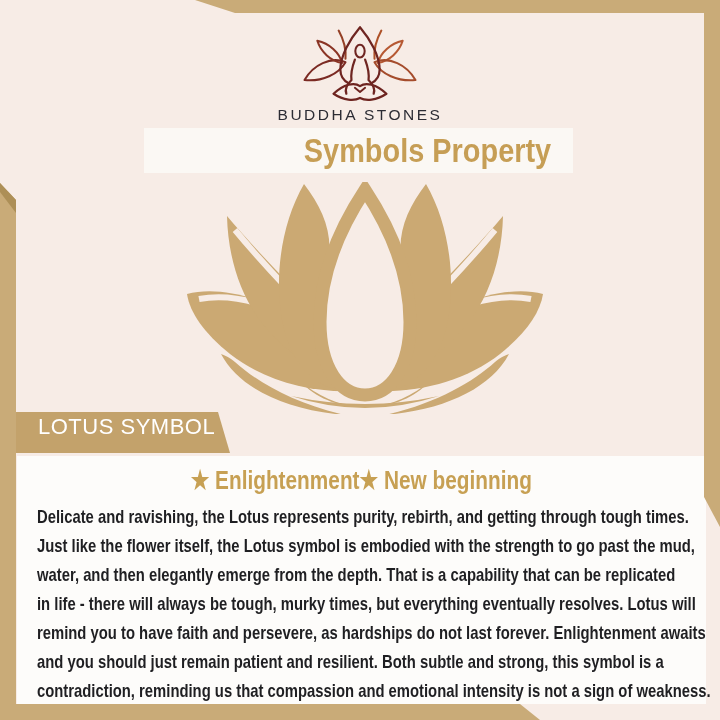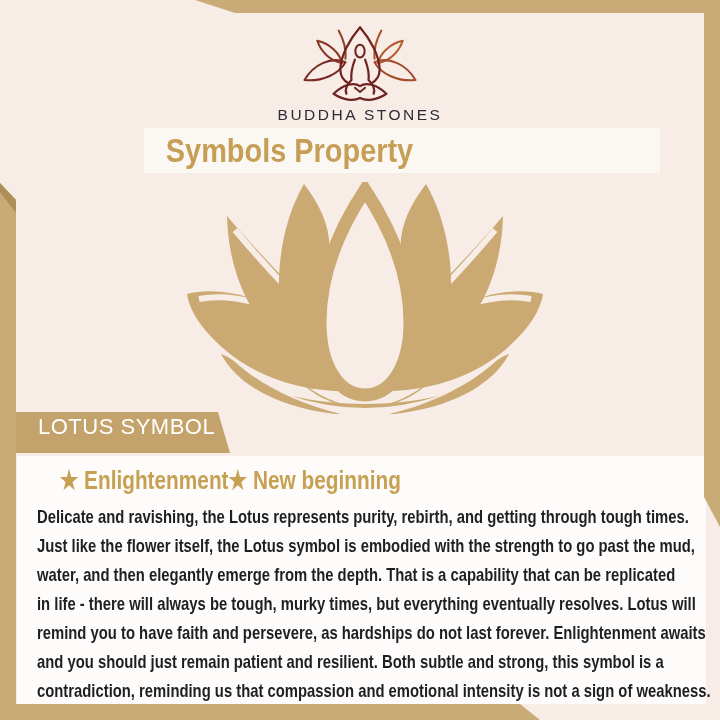--- a/index.html
+++ b/index.html
@@ -21,39 +21,39 @@
   .ribbon-bottom { left:0; top:704px; width:540px; height:16px; z-index:6;
                    clip-path:polygon(0 0,calc(100% - 20px) 0,100% 100%,0 100%); }
 
   
   .logo-svg { position:absolute; left:296px; top:21px; width:128px; height:84px; }
   .brand { position:absolute; left:0; top:106px; width:720px; text-align:center;
            font-family:Liberation Sans, sans-serif; font-size:15.5px; letter-spacing:2.5px;
            color:#2c2c34; }
 
   
-  .title-banner { position:absolute; left:144px; top:128px; width:516px; height:45px;
-                  background:#fbf8f4; text-align:left; }
+  .title-banner { position:absolute; left:144px; top:128px; width:429px; height:45px;
+                  background:#fbf8f4; text-align:right; }
   .title-banner span { display:inline-block; font-size:34px; font-weight:bold; color:#c69e55;
                   line-height:45px; transform:scaleX(0.85); transform-origin:50% 50%;
                   white-space:nowrap; }
 
   
   .lotus-svg { position:absolute; left:183px; top:182px; width:360px; height:232px; }
 
   
   .section-bar { position:absolute; left:16px; top:412px; width:214px; height:41px;
                  background:#c3a26b; color:#ffffff; font-size:22px; line-height:30px;
                  padding-left:22px; box-sizing:border-box; letter-spacing:0.5px;
                  clip-path:polygon(0 0,calc(100% - 12px) 0,100% 100%,0 100%); }
 
   
   .card { position:absolute; left:17px; top:456px; width:689px; height:248px;
           background:#fdfcfa; z-index:2; }
-  .card-heading { margin-top:9px; white-space:nowrap; }
+  .card-heading { margin-top:9px; text-align:center; white-space:nowrap; }
   .card-heading span { display:inline-block; font-size:26px; font-weight:bold;
           color:#c7a053; transform:scaleX(0.8); transform-origin:50% 50%; }
   .card-body { margin-top:6px; padding-left:20px; }
   .body-line { font-size:19px; font-weight:bold; color:#1f1f22; line-height:29px;
           white-space:nowrap; transform:scaleX(0.78); transform-origin:0 50%; }
 </style>
 </head>
 <body>
 
 <div id="canvas">

